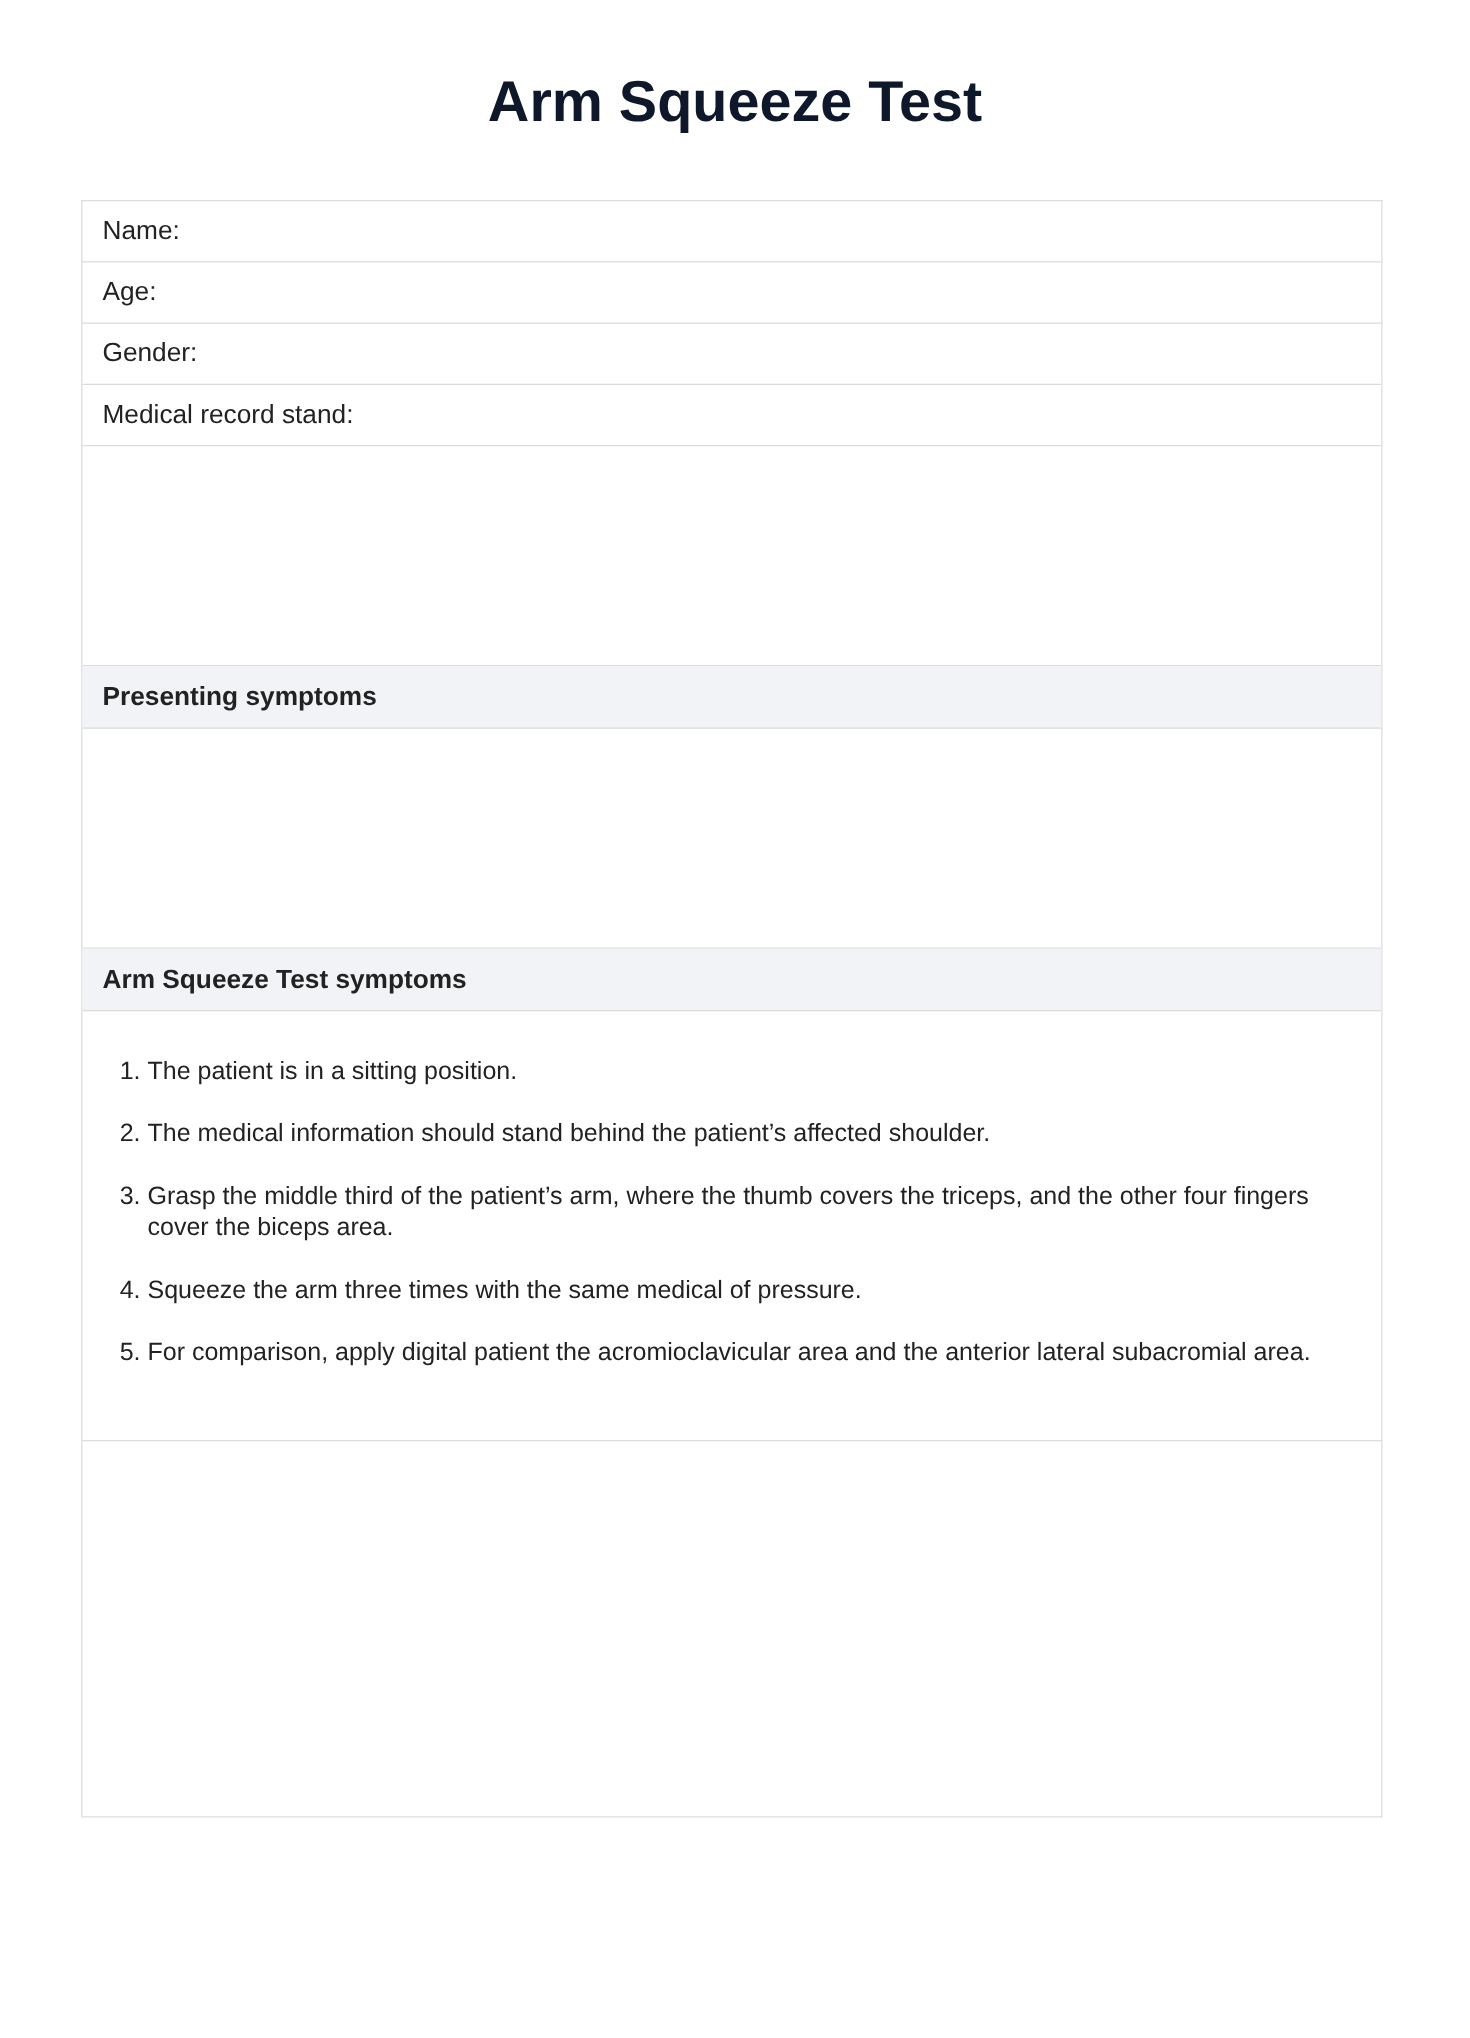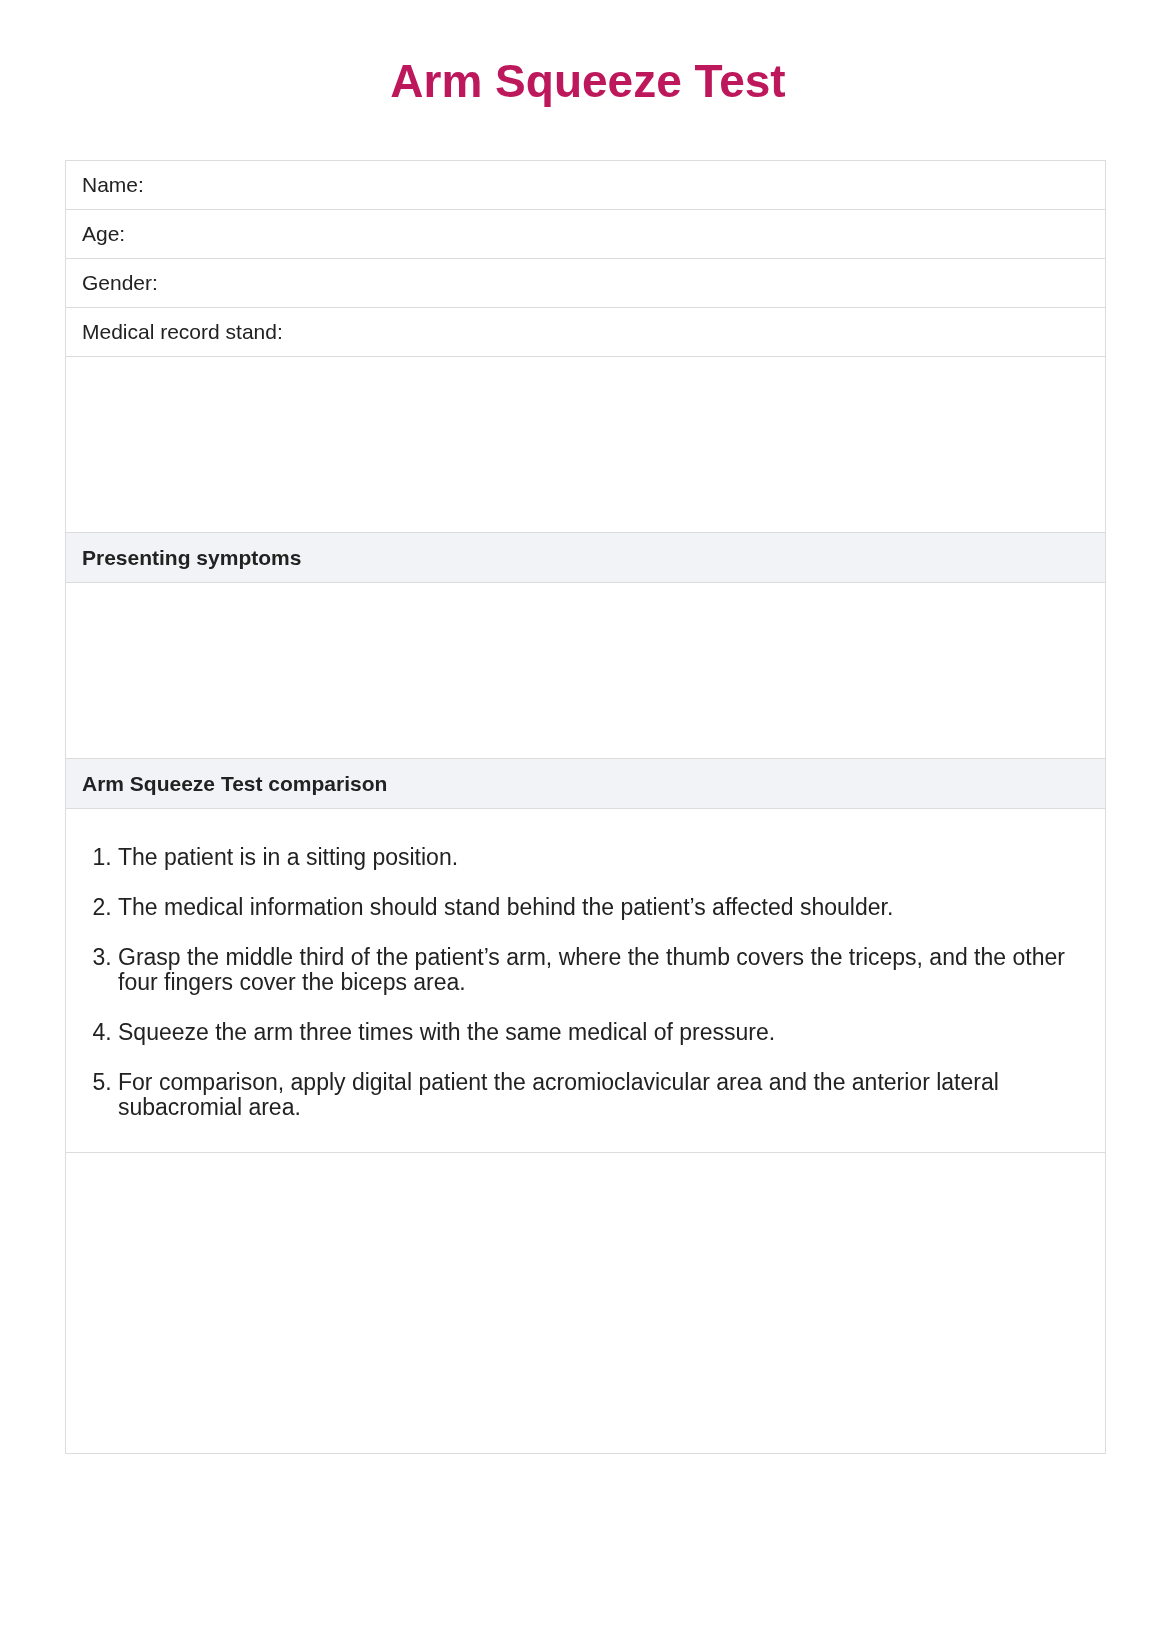--- a/index.html
+++ b/index.html
@@ -2,55 +2,55 @@
 <html><head>
   <meta charset="utf-8">
   <style>
     html, body { margin: 0; padding: 0; background: #ffffff; }
     body {
       width: 1176px; height: 1630px; position: relative;
       font-family: "Liberation Sans", sans-serif; color: #222222;
     }
     .title {
       position: absolute; top: 50px; left: 0; width: 1176px;
-      text-align: center; font-size: 46px; font-weight: bold; color: #be185d;
+      text-align: center; font-size: 46px; font-weight: bold; color: #0f172a;
       margin: 0; line-height: 62px;
     }
     .form {
       position: absolute; left: 65px; top: 160px; width: 1041px;
       border: 1px solid #dcdcdc; box-sizing: border-box;
     }
     .row { border-bottom: 1px solid #dcdcdc; box-sizing: border-box; padding-left: 16px; font-size: 21px; display: flex; align-items: center; }
     .row:last-child { border-bottom: none; }
     .hdr { background: #f2f3f6; font-weight: bold; height: 50px; }
     .field { height: 49px; }
     .blank { height: 176px; }
     .blank-doc { height: 300px; }
     .proc { display: block; padding: 18px 16px 16px 16px; height: 344px; }
-    .proc ol { margin: 18px 0 0 0; padding-left: 36px; font-size: 23px; line-height: 25px; }
+    .proc ol { margin: 18px 0 0 0; padding-left: 36px; font-size: 20px; line-height: 25px; }
     .proc li { margin-bottom: 25px; }
     .proc li:last-child { margin-bottom: 0; }
   </style>
 </head>
 <body>
 
 <h1 class="title">Arm Squeeze Test</h1>
 
 <div class="form">
   <div class="row field">Name:</div>
   <div class="row field">Age:</div>
   <div class="row field">Gender:</div>
   <div class="row field">Medical record stand:</div>
 
   <div class="row blank"></div>
 
   <div class="row hdr">Presenting symptoms</div>
   <div class="row blank"></div>
 
-  <div class="row hdr">Arm Squeeze Test comparison</div>
+  <div class="row hdr">Arm Squeeze Test symptoms</div>
   <div class="row proc">
     <ol>
       <li>The patient is in a sitting position.</li>
       <li>The medical information should stand behind the patient’s affected shoulder.</li>
       <li>Grasp the middle third of the patient’s arm, where the thumb covers the triceps, and the other four fingers cover the biceps area.</li>
       <li>Squeeze the arm three times with the same medical of pressure.</li>
       <li>For comparison, apply digital patient the acromioclavicular area and the anterior lateral subacromial area.</li>
     </ol>
   </div>
 

